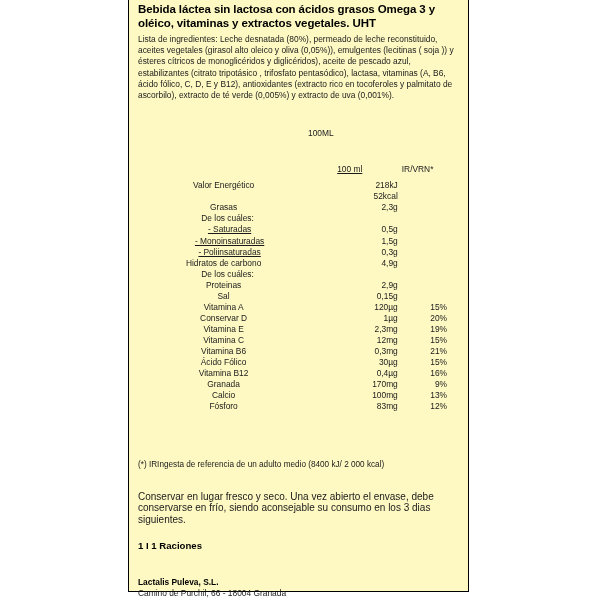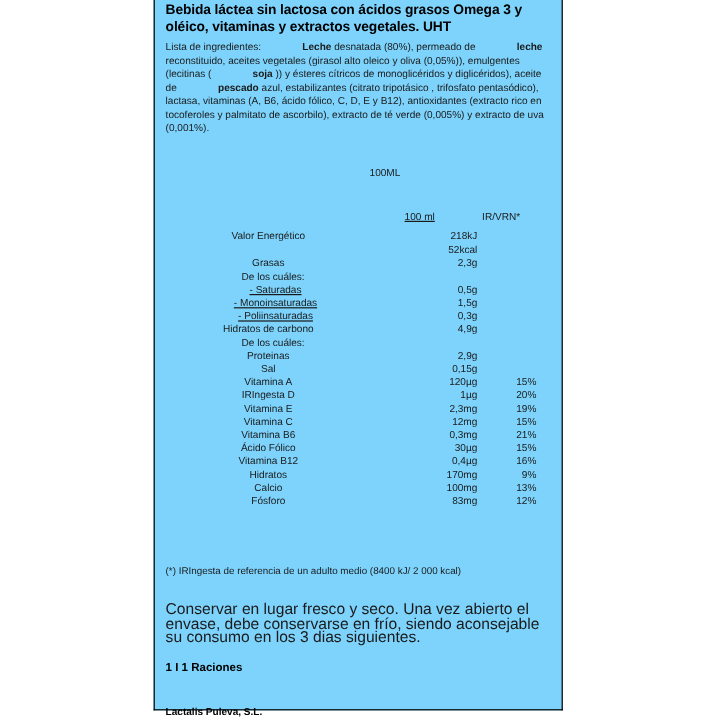--- a/index.html
+++ b/index.html
@@ -18,21 +18,21 @@
   #label-sheet {
     position: absolute;
     left: 128px;
     top: 0px;
     width: 341px;
     height: 592px;
     border-left: 1px solid #000000;
     border-right: 1px solid #000000;
     border-bottom: 1px solid #000000;
     box-sizing: border-box;
-    background: #7dd3fc;
+    background: #fef9c3;
   }
 
   .pad {
     padding: 0 9px 0 9px;
   }
 
   
   .product-title {
     font-size: 11.5px;
     font-weight: bold;
@@ -43,21 +43,21 @@
   }
 
   
   .ingredients {
     font-size: 8.4px;
     line-height: 11.2px;
     margin-top: 4px;
     text-align: left;
     color: #1a1a1a;
   }
-  .ingredients b { font-weight: bold; margin-left: 32px; }
+  .ingredients b { font-weight: normal; }
 
   
   .serving-size {
     font-size: 8.4px;
     margin-top: 27px;
     margin-left: 170px;
     color: #1a1a1a;
   }
 
   
@@ -86,21 +86,21 @@
   .indent-2 { padding-left: 12px !important; text-decoration: underline; }
 
   
   .footnote {
     font-size: 8.2px;
     margin-top: 48px;
     color: #1a1a1a;
   }
 
   .storage {
-    font-size: 13px;
+    font-size: 10px;
     line-height: 11.2px;
     margin-top: 22px;
     color: #1a1a1a;
   }
 
   .servings {
     font-size: 9.6px;
     font-weight: bold;
     margin-top: 15px;
     color: #000;
@@ -189,21 +189,21 @@
             <td class="col-name">Sal</td>
             <td class="col-value">0,15g</td>
             <td class="col-pct"></td>
           </tr>
           <tr>
             <td class="col-name">Vitamina  A</td>
             <td class="col-value">120µg</td>
             <td class="col-pct">15%</td>
           </tr>
           <tr>
-            <td class="col-name">IRIngesta  D</td>
+            <td class="col-name">Conservar  D</td>
             <td class="col-value">1µg</td>
             <td class="col-pct">20%</td>
           </tr>
           <tr>
             <td class="col-name">Vitamina  E</td>
             <td class="col-value">2,3mg</td>
             <td class="col-pct">19%</td>
           </tr>
           <tr>
             <td class="col-name">Vitamina  C</td>
@@ -219,21 +219,21 @@
             <td class="col-name">Ácido  Fólico</td>
             <td class="col-value">30µg</td>
             <td class="col-pct">15%</td>
           </tr>
           <tr>
             <td class="col-name">Vitamina  B12</td>
             <td class="col-value">0,4µg</td>
             <td class="col-pct">16%</td>
           </tr>
           <tr>
-            <td class="col-name">Hidratos</td>
+            <td class="col-name">Granada</td>
             <td class="col-value">170mg</td>
             <td class="col-pct">9%</td>
           </tr>
           <tr>
             <td class="col-name">Calcio</td>
             <td class="col-value">100mg</td>
             <td class="col-pct">13%</td>
           </tr>
           <tr>
             <td class="col-name">Fósforo</td>

